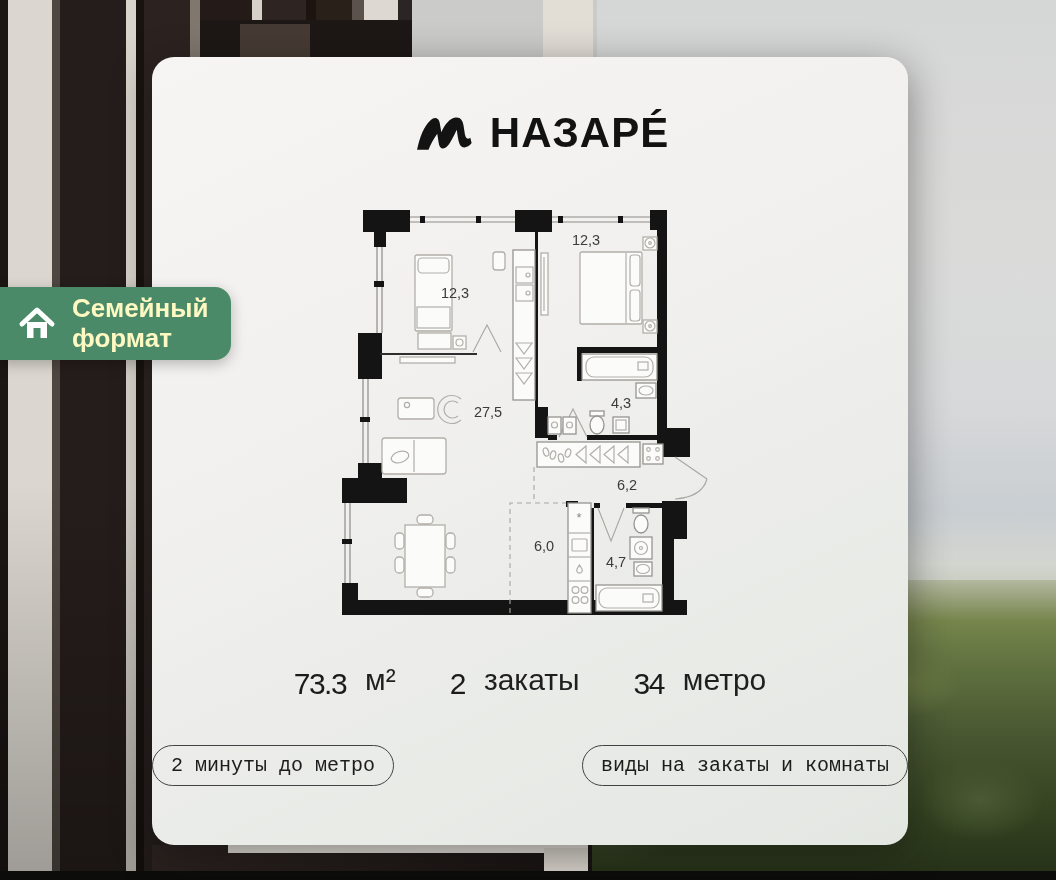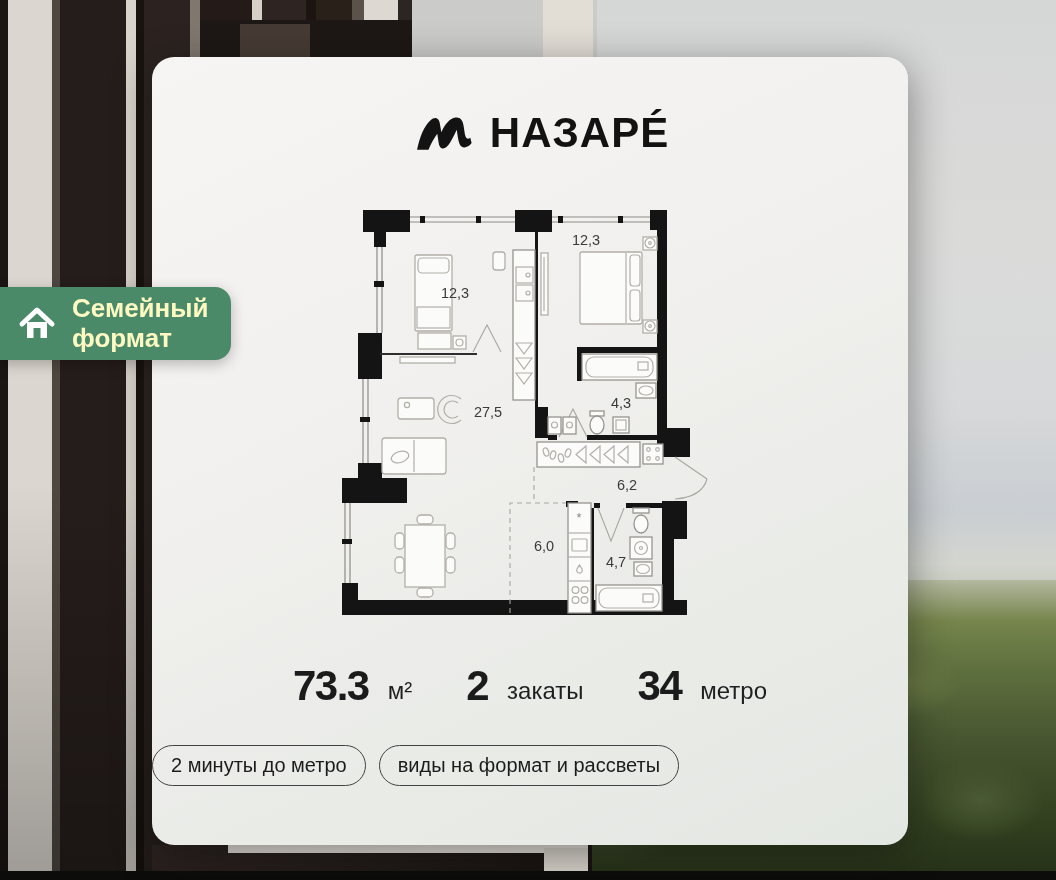--- a/index.html
+++ b/index.html
@@ -51,26 +51,26 @@
   .logo-mark{ width:62px; height:44px; }
   .logo-text{ font-size:42px; font-weight:800; letter-spacing:1px; color:#121212; }
 
   .plan-wrap{ position:absolute; left:178px; top:138px; width:380px; height:430px; }
 
   .stats-row{
     position:absolute; left:0; top:608px; width:100%;
     display:flex; justify-content:center; align-items:flex-end; gap:54px; color:#1b1b1b;
   }
   .stat{ display:flex; align-items:flex-end; gap:10px; }
-  .stat .num{ font-size:42px; font-weight:700; letter-spacing:-1.5px; line-height:1; }
-  .stat .unit{ font-size:24px; line-height:1; padding-bottom:4px; color:#1f1f1f;margin-left:9px; }
+  .stat .num{ font-size:30px; font-weight:400; letter-spacing:-1.5px; line-height:1; }
+  .stat .unit{ font-size:30px; line-height:1; padding-bottom:4px; color:#1f1f1f;margin-left:9px; }
 
   .tags-row{
     position:absolute; left:0; top:688px; width:100%;
-    display:flex; justify-content:flex-start; gap:13px;
+    display:flex; justify-content:space-between; gap:13px;font-family:Liberation Mono, monospace;
   }
   .tag-pill{
     border:1.5px solid #424242; border-radius:21px; padding:8px 18px;
     font-size:20px; color:#1c1c1c; white-space:nowrap; background:transparent;
   }
 
   
   .family-badge{
     position:absolute; left:0; top:287px; width:231px; height:73px; z-index:6;
     background:#4b8a68; border-radius:0 16px 16px 0;
@@ -286,21 +286,21 @@
       <span class="unit">закаты</span>
     </div>
     <div class="stat">
       <span class="num">34</span>
       <span class="unit">метро</span>
     </div>
   </div>
 
   <div class="tags-row">
     <span class="tag-pill">2 минуты до метро</span>
-    <span class="tag-pill">виды на формат и рассветы</span>
+    <span class="tag-pill">виды на закаты и комнаты</span>
   </div>
 </div>
 
 <div class="family-badge">
   <svg width="40" height="38" viewBox="0 0 40 38">
     <path d="M5 19 L20 5 L35 19" fill="none" stroke="#fff" stroke-width="5" stroke-linecap="round" stroke-linejoin="round"></path>
     <path d="M10 17 H30 V33 H10 Z" fill="#fff"></path>
     <rect x="16.5" y="23" width="7" height="10" fill="#4b8a68"></rect>
   </svg>
   <div class="txt">

